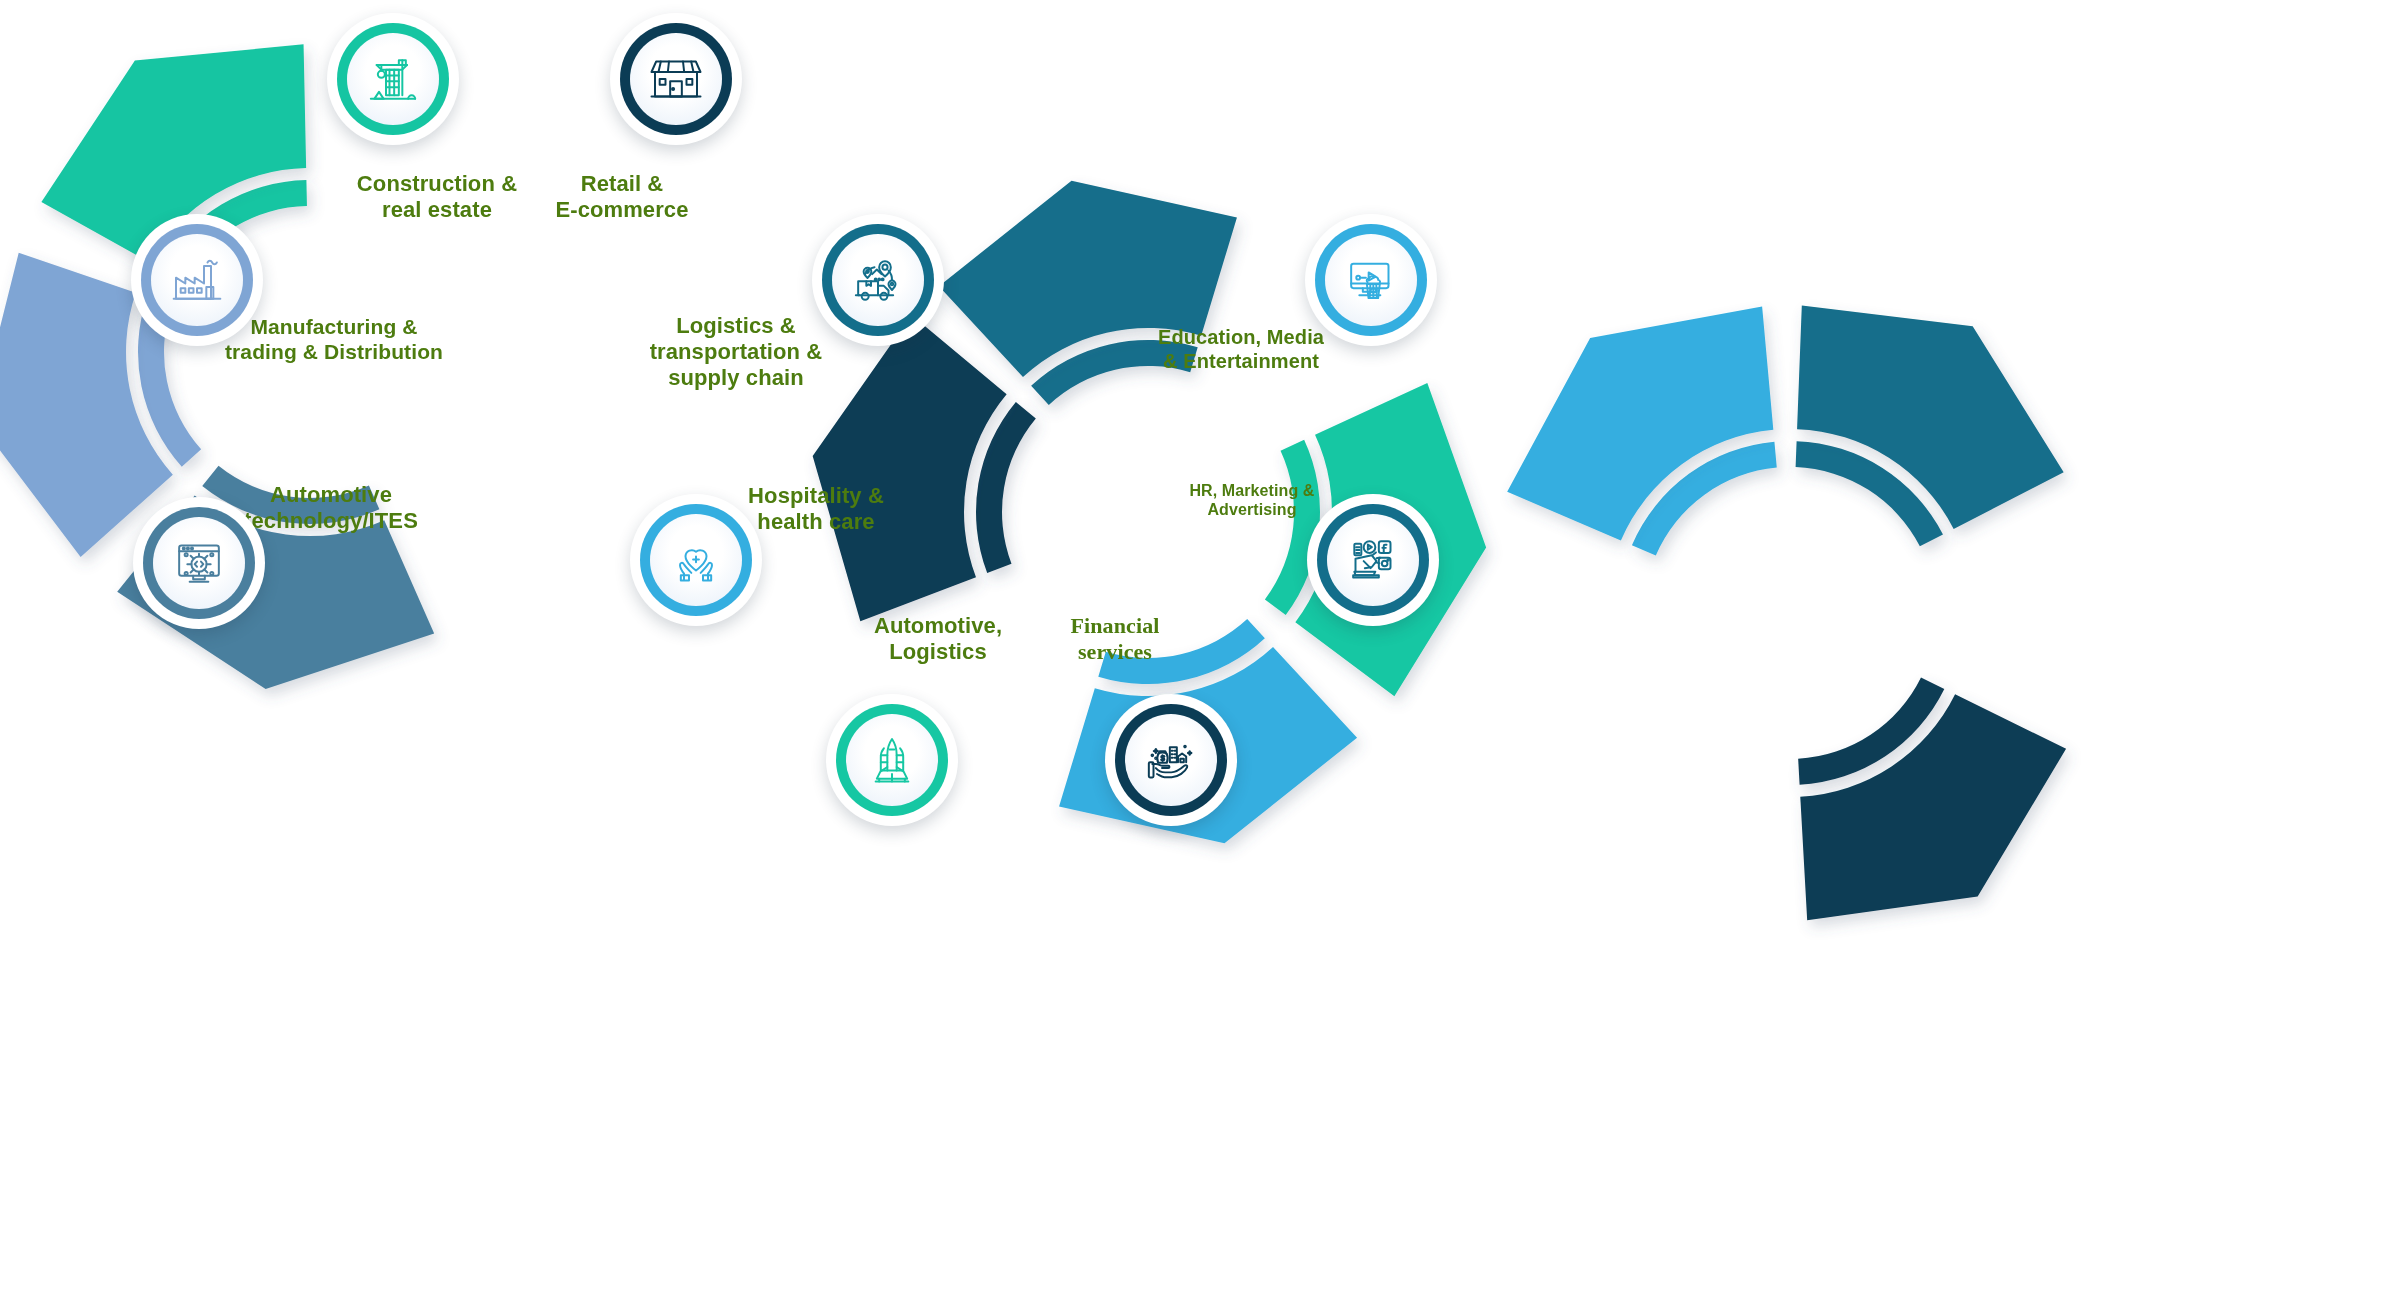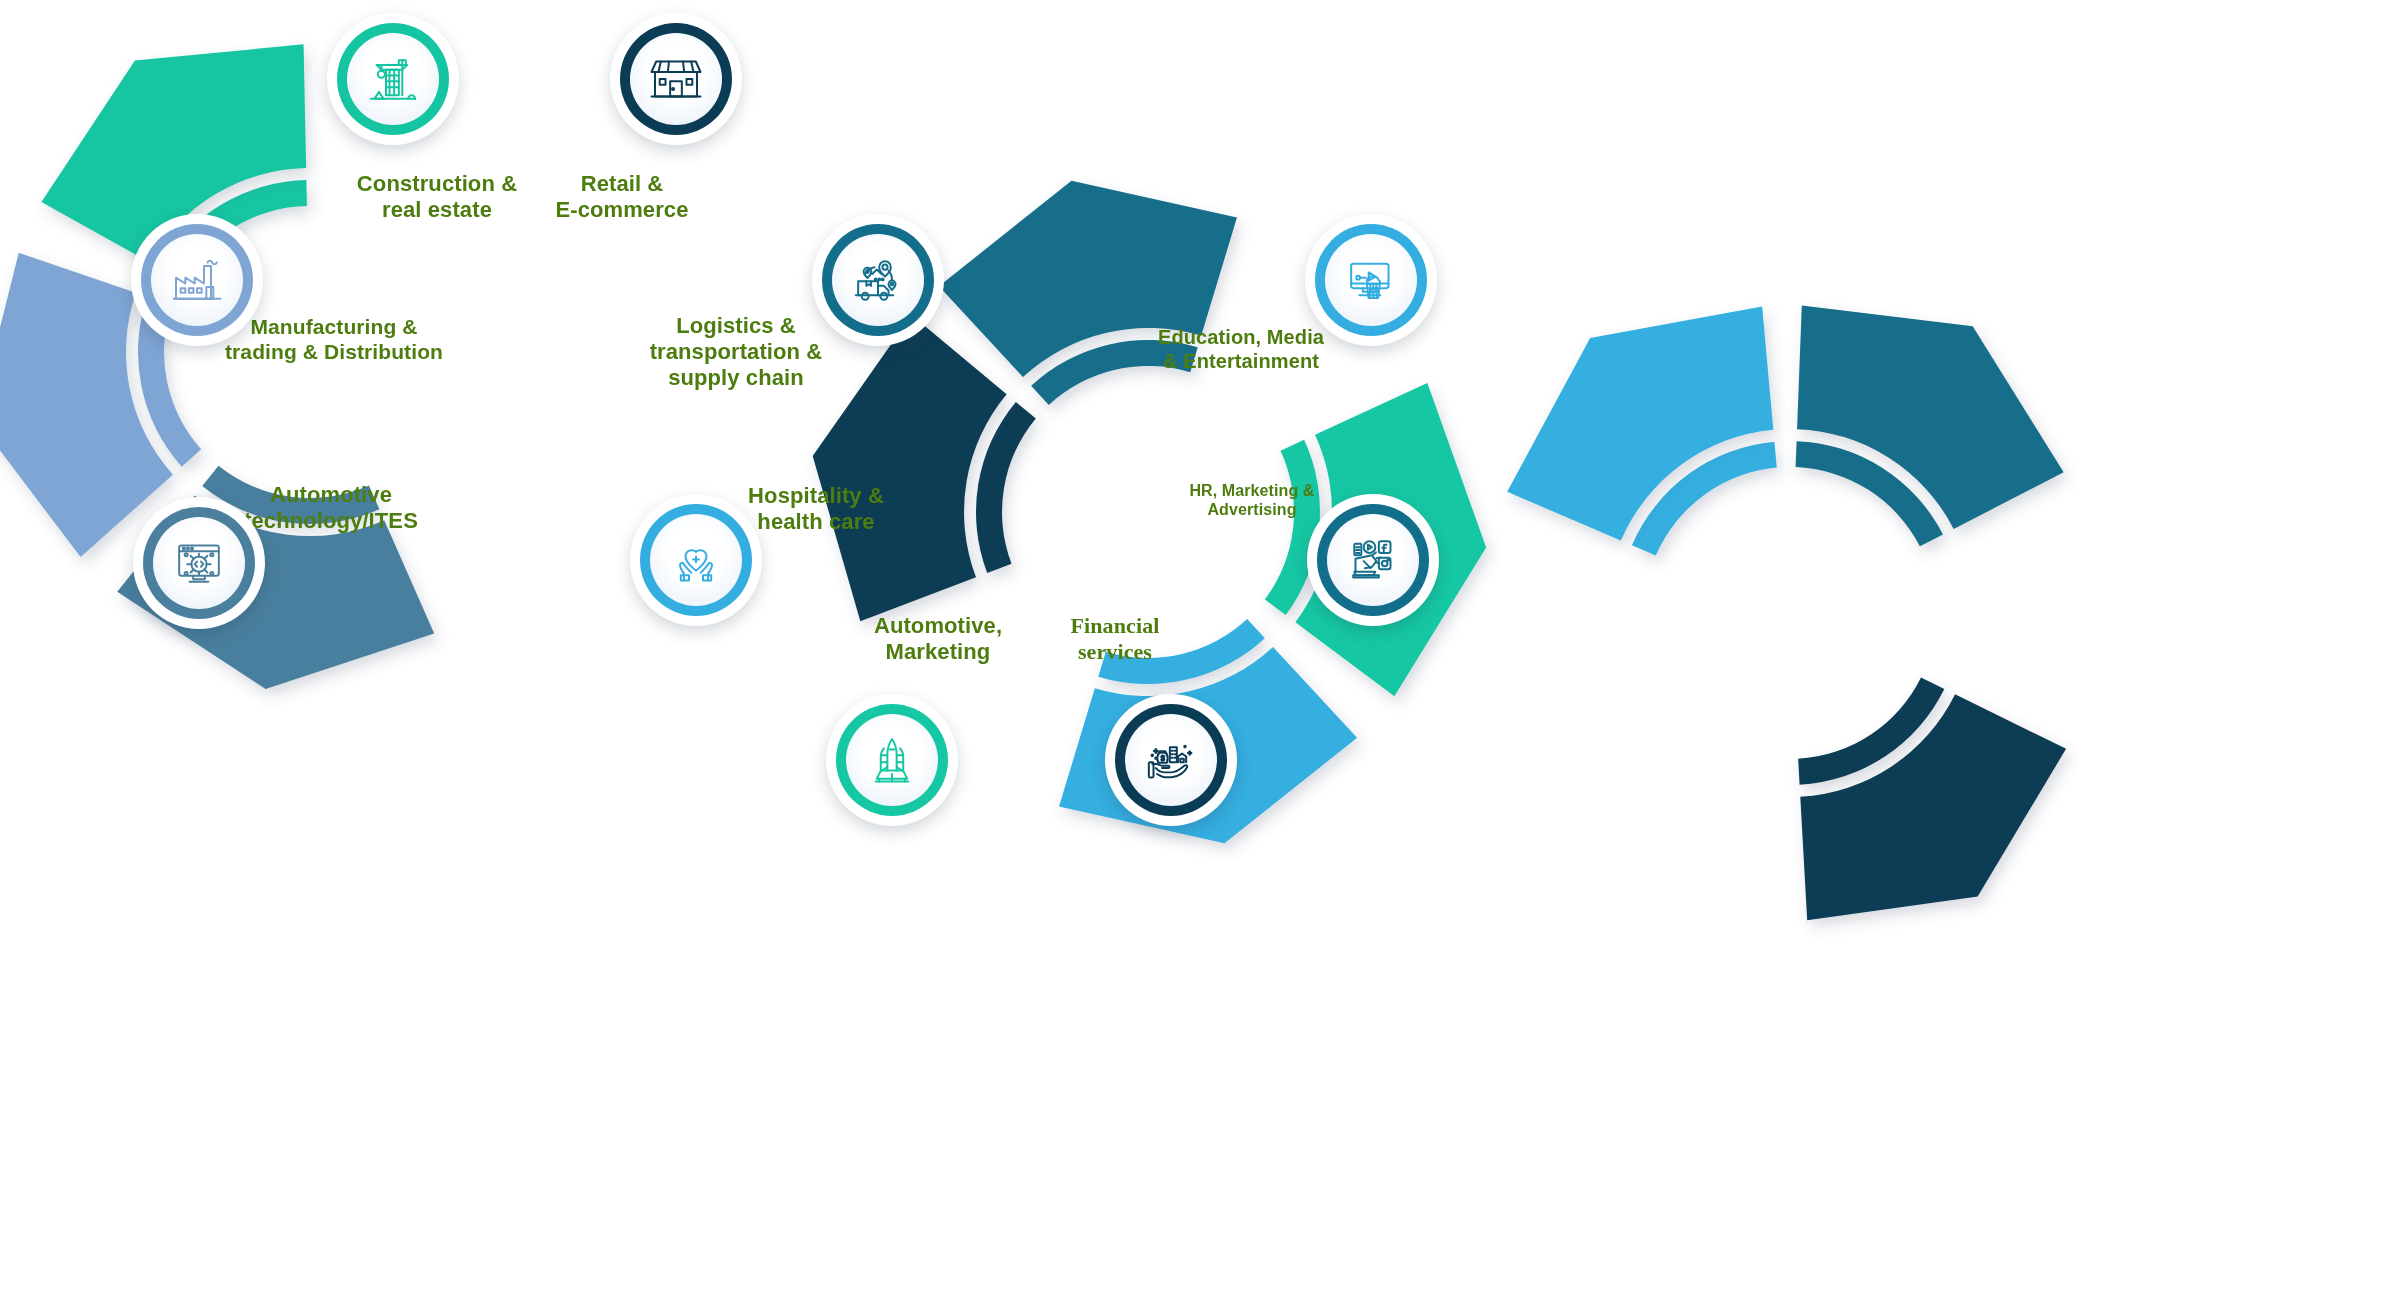--- a/index.html
+++ b/index.html
@@ -87,21 +87,21 @@
       <div class="seg-label" style="font-size: 22px; width: 330px; left: 166px; top: 482px;">Automotive
 technology/ITES</div>
       <div class="seg-label" style="font-size: 22px; width: 330px; left: 457px; top: 171px;">Retail &amp;
 E-commerce</div>
       <div class="seg-label" style="font-size: 22px; width: 330px; left: 571px; top: 313px;">Logistics &amp;
 transportation &amp;
 supply chain</div>
       <div class="seg-label" style="font-size: 22px; width: 330px; left: 651px; top: 483px;">Hospitality &amp;
 health care</div>
       <div class="seg-label" style="font-size: 22px; width: 330px; left: 773px; top: 613px;">Automotive,
-Marketing</div>
+Logistics</div>
       <div class="seg-label" style="font-size: 20px; width: 330px; left: 1076px; top: 326px;">Education, Media
 &amp; Entertainment</div>
       <div class="seg-label" style="font-size: 16px; width: 330px; left: 1087px; top: 482px;">HR, Marketing &amp;
 Advertising</div>
       <div class="seg-label" style="font-size: 22px; width: 330px; left: 950px; top: 613px; font-family: Liberation Serif, serif;">Financial
 services</div>
     </div>
   <div id="badge-layer">
       <div class="badge" style="width: 132px; height: 132px; left: 327px; top: 13px;">
         <div class="badge-ring" style="width: 112px; height: 112px; background: rgb(21, 197, 162);">

